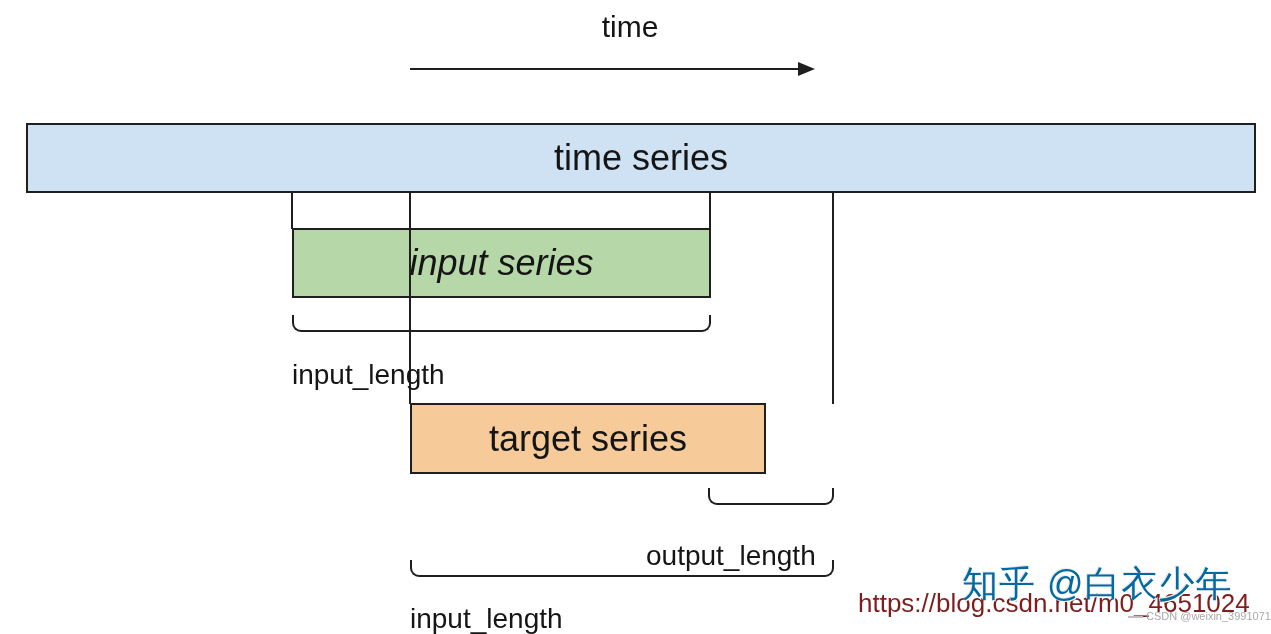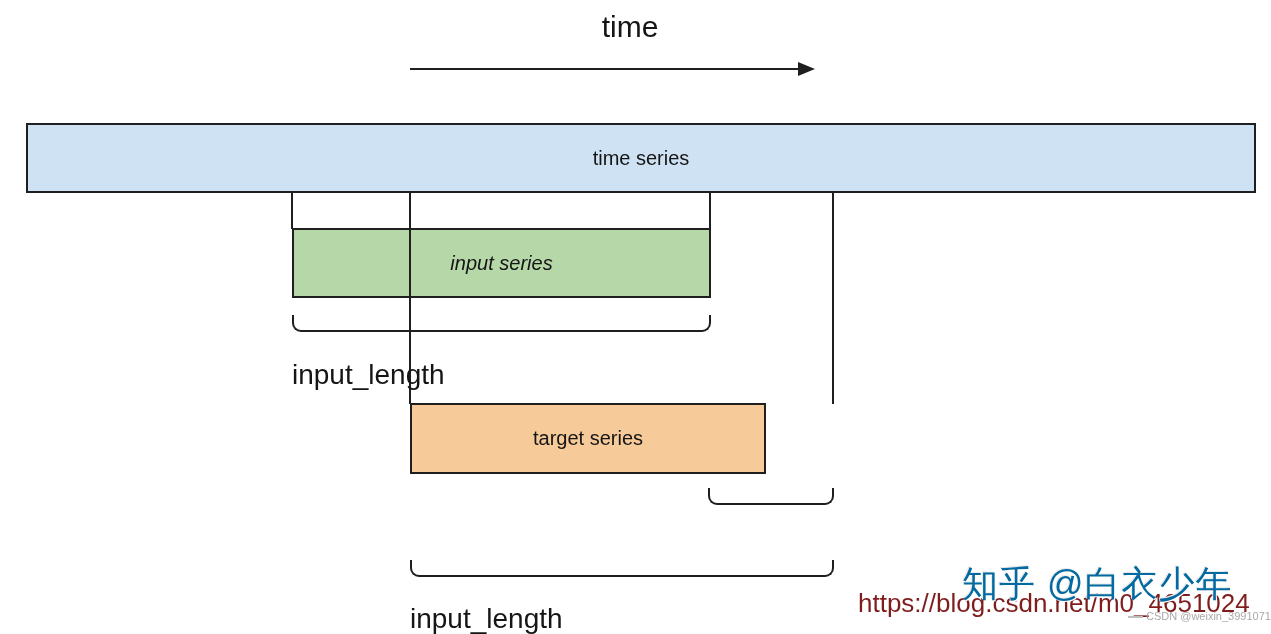--- a/index.html
+++ b/index.html
@@ -25,21 +25,21 @@
     border-left: 17px solid #1f1f1f;
     border-top: 7px solid transparent;
     border-bottom: 7px solid transparent;
   }
 
   
   .bar {
     box-sizing: border-box;
     border: 2px solid #1f1f1f;
     display: flex; align-items: center; justify-content: center;
-    font-size: 20px; z-index: 2;
+    font-size: 36px; z-index: 2;
   }
   .bar-time   { left: 26px;  top: 123px; width: 1230px; height: 70px; }
   .bar-input  { left: 292px; top: 228px; width: 419px;  height: 70px; }
   .bar-target { left: 410px; top: 403px; width: 356px;  height: 71px; }
 
   
   .vline { width: 2px; background: #1f1f1f; z-index: 5; }
   .vline-a { left: 291px; top: 193px; height: 36px; }
   .vline-b { left: 409px; top: 193px; height: 211px; }
   .vline-c { left: 709px; top: 193px; height: 36px; }
@@ -106,20 +106,21 @@
 
   <div class="abs vline vline-a"></div>
   <div class="abs vline vline-b"></div>
   <div class="abs vline vline-c"></div>
   <div class="abs vline vline-d"></div>
 
   <div class="abs bracket bracket-input-top"></div>
   <div class="abs measure-label label-input-top">input_length</div>
 
   <div class="abs bracket bracket-output"></div>
+  <div class="abs measure-label label-output">output_length</div>
 
   <div class="abs bracket bracket-input-bottom"></div>
   <div class="abs measure-label label-input-bottom">input_length</div>
 
   <div class="abs wm-zhihu">知乎 @白衣少年</div>
   <div class="abs wm-url">https://blog.csdn.net/m0_4651024</div>
   <div class="abs wm-dash"></div>
   <div class="abs wm-handle">CSDN @weixin_39910711</div>
 
 </div>

